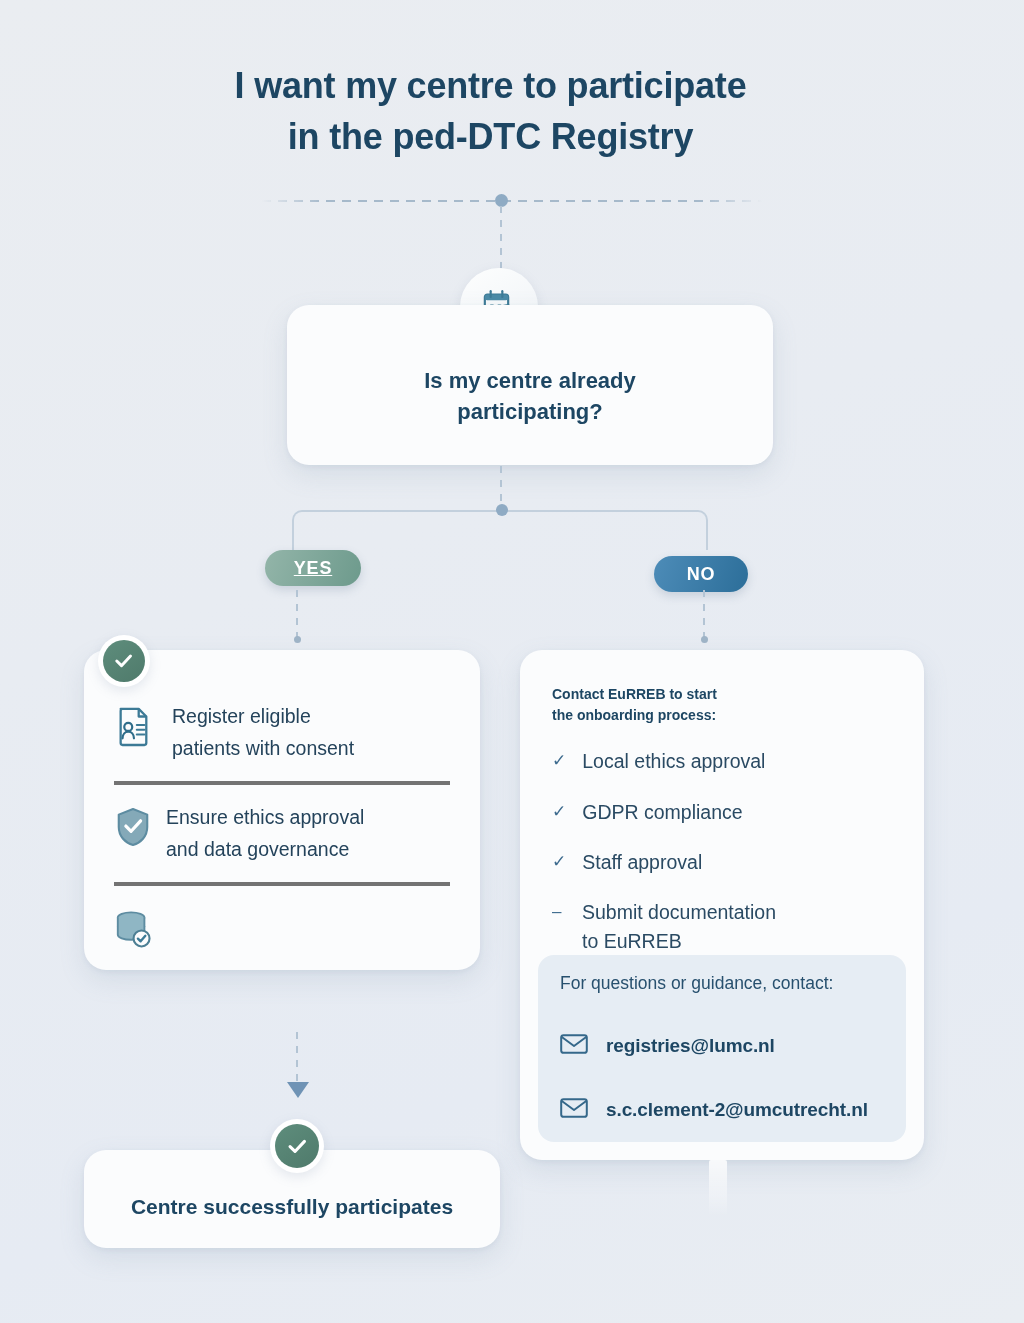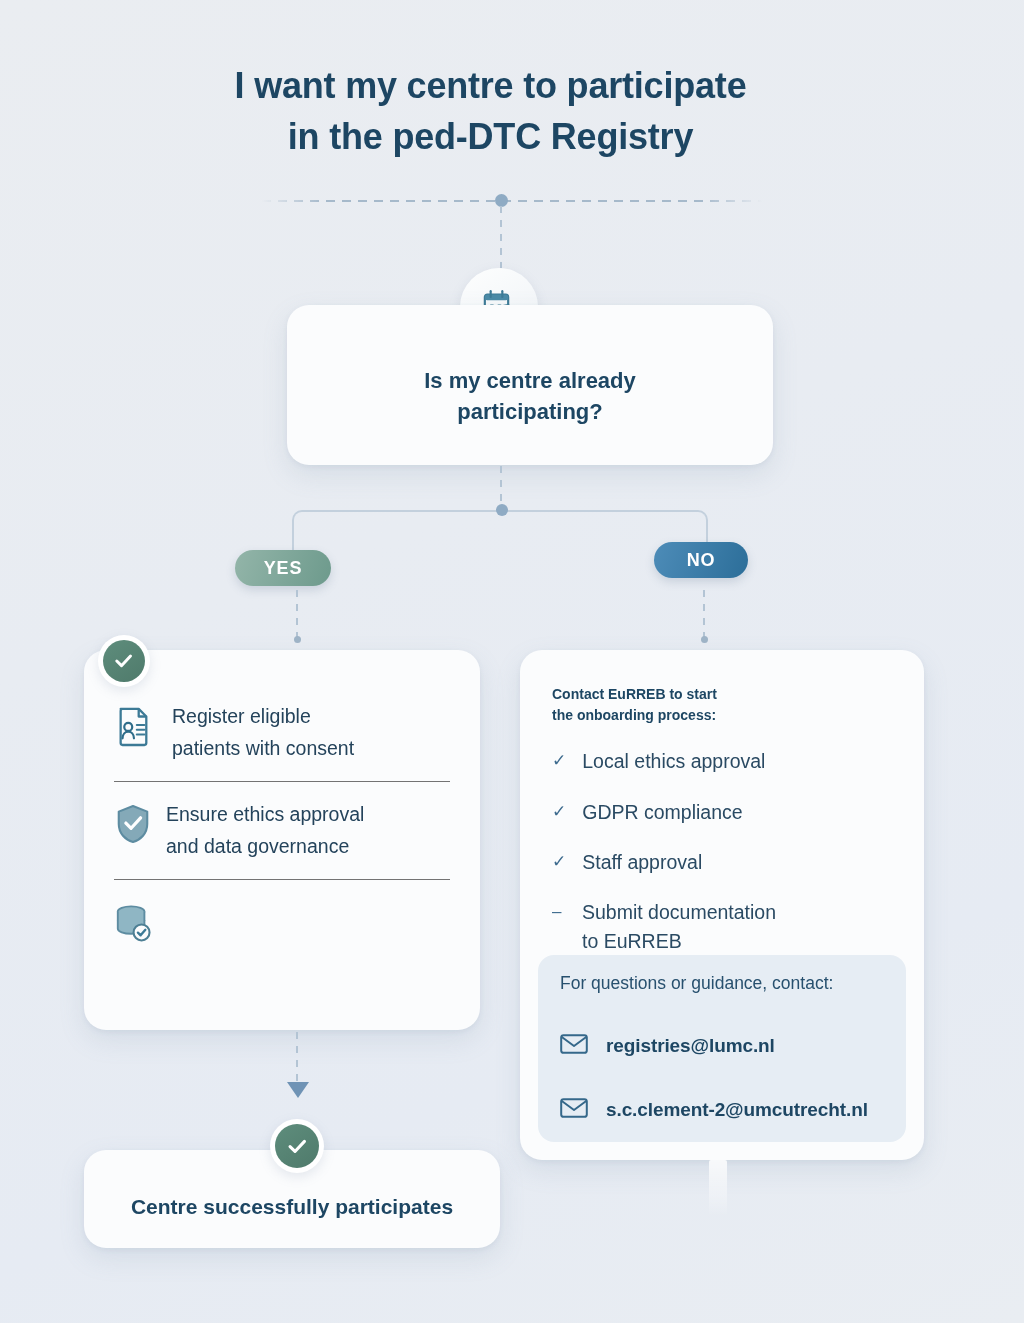--- a/index.html
+++ b/index.html
@@ -147,32 +147,33 @@
     height: 36px;
     border-radius: 18px;
     display: flex; align-items: center; justify-content: center;
     color: #fff;
     font-size: 18px;
     font-weight: bold;
     letter-spacing: 0.8px;
     box-shadow: 0 4px 10px rgba(90,115,140,0.22);
   }
   .pill-yes {
-    left: 235px; top: 550px; width: 96px;
+    left: 265px; top: 550px; width: 96px;
     background: linear-gradient(110deg, #93b5a9 0%, #6d9a8c 100%);
+    text-decoration: underline;
   }
   .pill-no {
-    left: 654px; top: 542px; width: 94px;
+    left: 654px; top: 556px; width: 94px;
     background: linear-gradient(110deg, #4d8cb8 0%, #2c6e99 100%);
   }
 
   
   .yes-card {
     left: 84px; top: 650px;
-    width: 396px; height: 380px;
+    width: 396px; height: 320px;
     padding: 34px 30px 26px 30px;
   }
   .badge-yes-check {
     left: 98px; top: 635px;
     width: 52px; height: 52px;
     background: #ffffff;
     border-radius: 50%;
     padding: 5px;
   }
   .check-circle {
@@ -182,21 +183,21 @@
     display: flex; align-items: center; justify-content: center;
   }
   .check-circle svg { width: 60%; height: 60%; }
 
   .yes-item {
     display: flex;
     align-items: flex-start;
     gap: 18px;
     padding: 17px 0;
   }
-  .yes-item + .yes-item { border-top: 1px solid #737373; gap: 12px; }
+  .yes-item + .yes-item { border-top: 4px solid #737373; gap: 12px; }
   .yes-item .ic { flex: 0 0 40px; padding-top: 4px; }
   .yes-item .tx {
     font-size: 19.5px;
     line-height: 1.62;
     color: #24435b;
     font-weight: 500;
   }
 
   
   .no-card {

